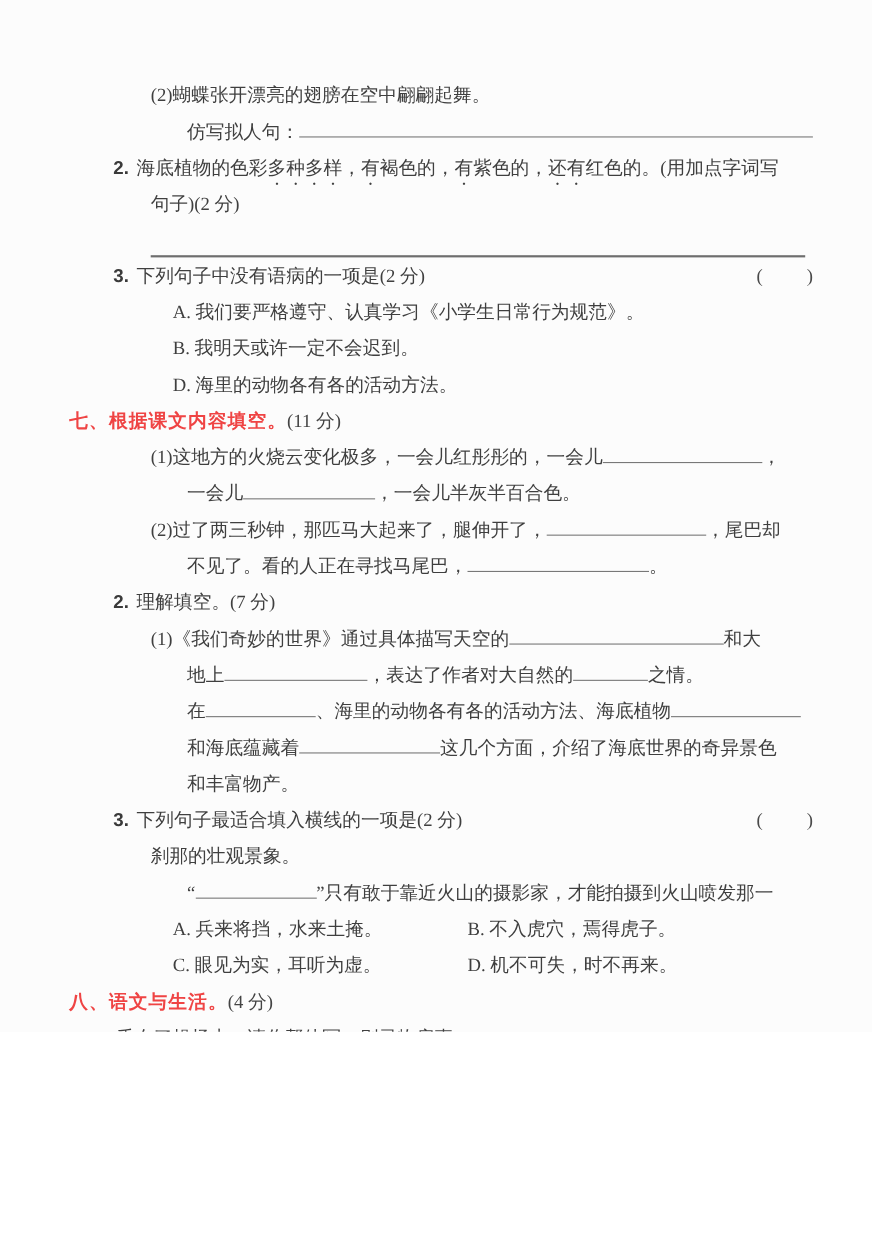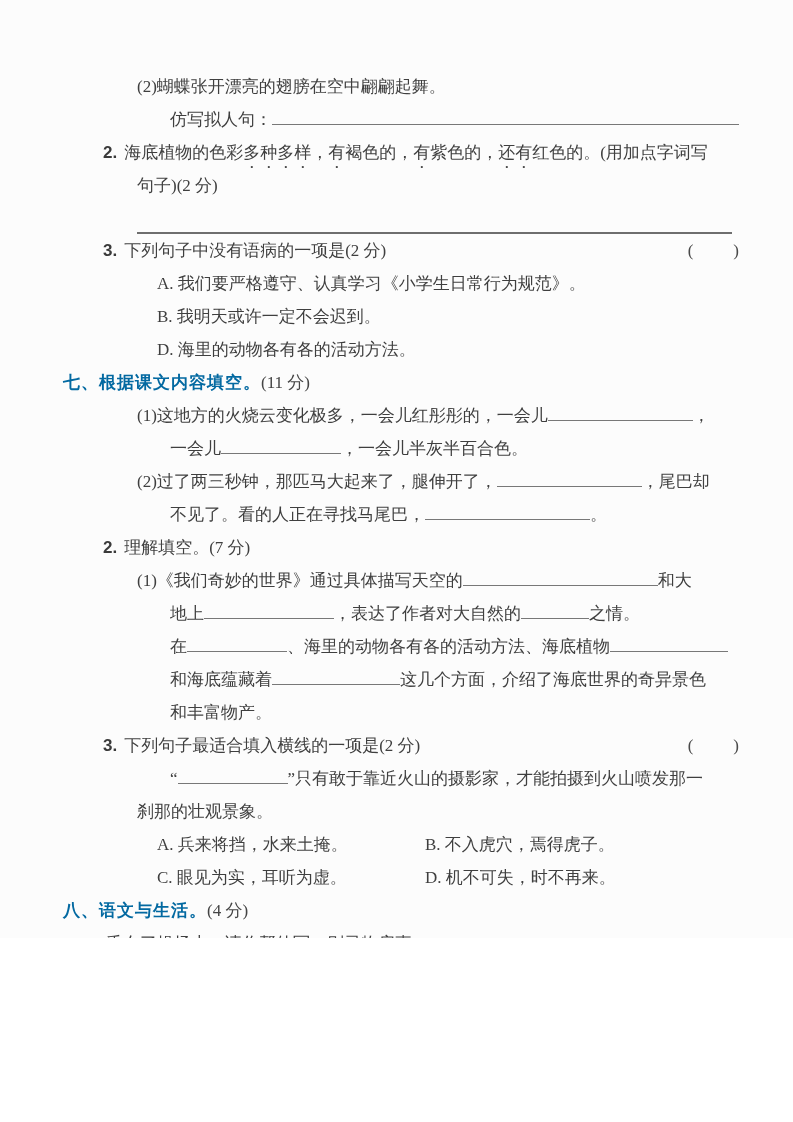--- a/index.html
+++ b/index.html
@@ -32,21 +32,21 @@
   .ind-item  { padding-left: 103px; }   
   .ind-sub   { padding-left: 137px; }   
   .ind-sub2  { padding-left: 170px; }   
   .ind-opt   { padding-left: 157px; }   
   .ind-body  { padding-left: 106px; }   
   .ind-first { padding-left: 146px; }   
 
   .sec-h {
     font-family: "Liberation Sans", "DejaVu Sans", sans-serif;
     font-weight: 700;
-    color: #0369a1;
+    color: #ef4444;
     letter-spacing: 1px;
   }
   .sec-score { color: #444444; }
 
   .num {
     font-family: "Liberation Sans", "DejaVu Sans", sans-serif;
     font-weight: 700;
     color: #3a3a3a;
     padding-right: 7px;
   }
@@ -169,25 +169,25 @@
     <span>和海底蕴藏着</span><span class="blank w128"></span><span>这几个方面，介绍了海底世界的奇异景色</span>
   </div>
   <div class="line ind-sub2">
     <span>和丰富物产。</span>
   </div>
 
   <div class="line ind-item">
     <span class="num">3.</span><span>下列句子最适合填入横线的一项是(2 分)</span>
     <span class="bracket">(　　)</span>
   </div>
+  <div class="line ind-sub">
+    <span>刹那的壮观景象。</span>
+  </div>
   <div class="line ind-sub2">
     <span>“</span><span class="blank w110"></span><span>”只有敢于靠近火山的摄影家，才能拍摄到火山喷发那一</span>
-  </div>
-  <div class="line ind-sub">
-    <span>刹那的壮观景象。</span>
   </div>
   <div class="line ind-opt">
     <span class="col1">A. 兵来将挡，水来土掩。</span><span>B. 不入虎穴，焉得虎子。</span>
   </div>
   <div class="line ind-opt">
     <span class="col1">C. 眼见为实，耳听为虚。</span><span>D. 机不可失，时不再来。</span>
   </div>
 
   <div class="line ind-sec">
     <span class="sec-h">八、语文与生活。</span><span class="sec-score">(4 分)</span>

